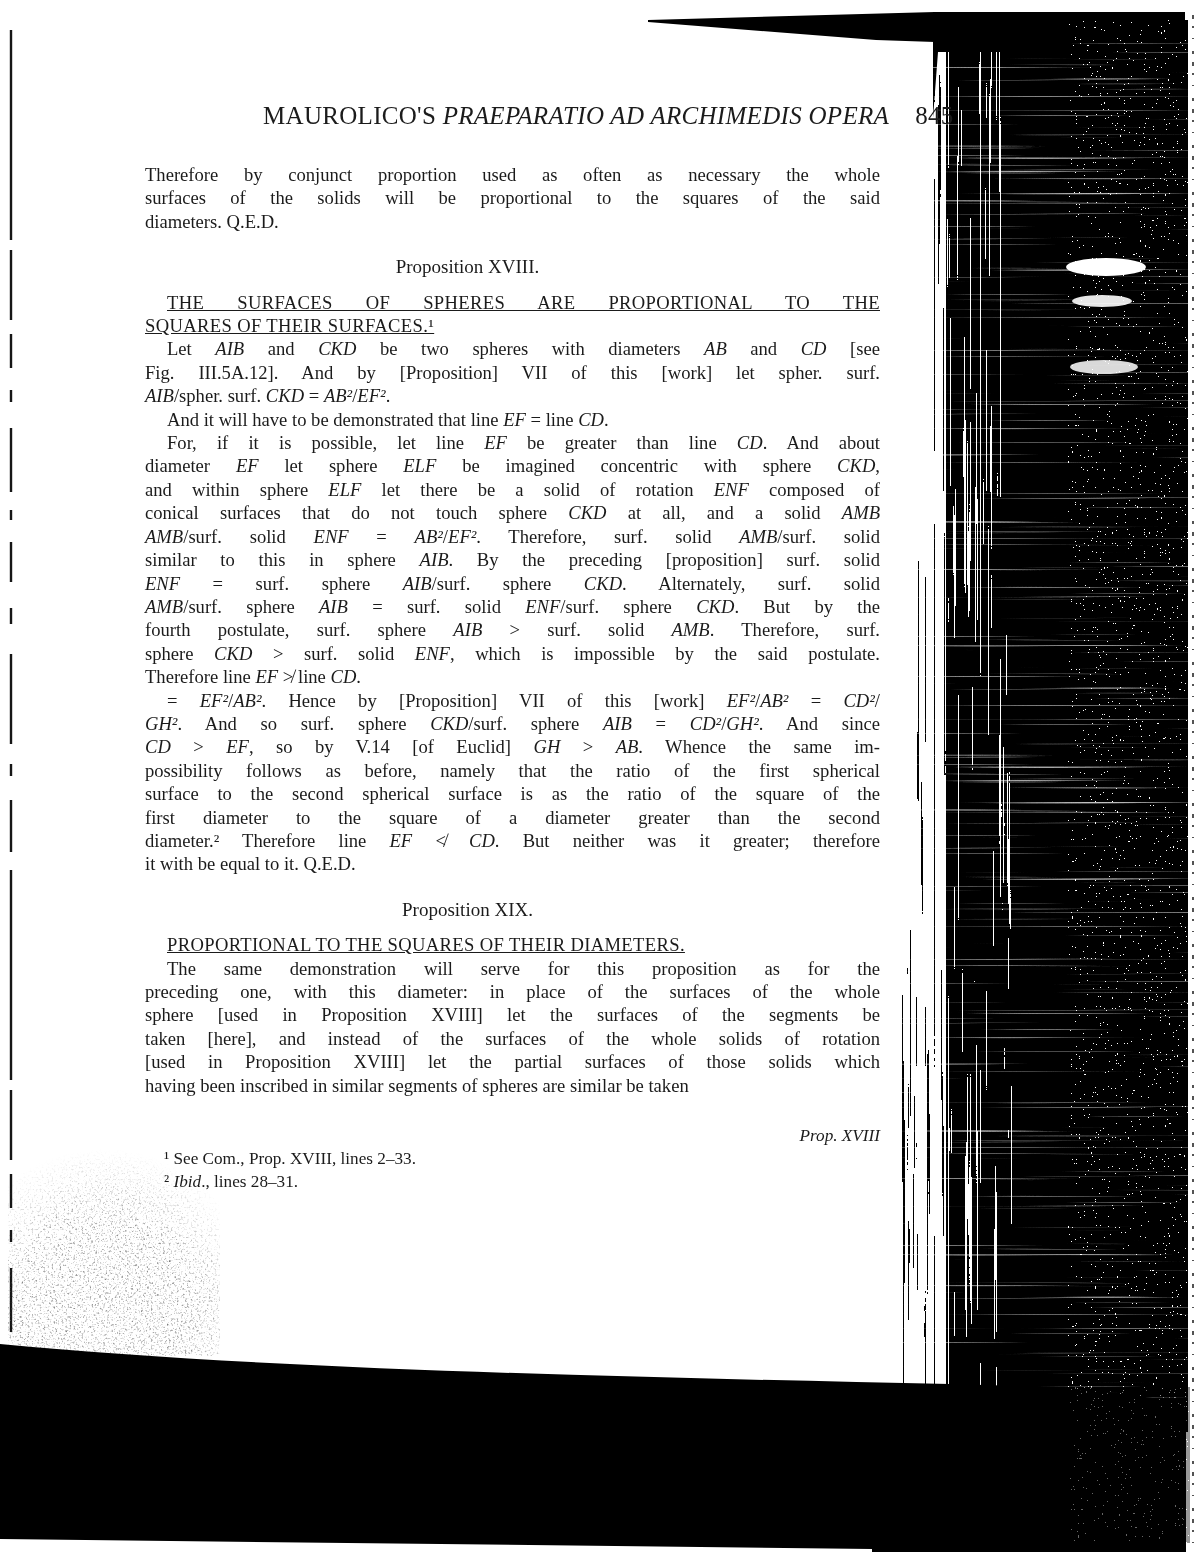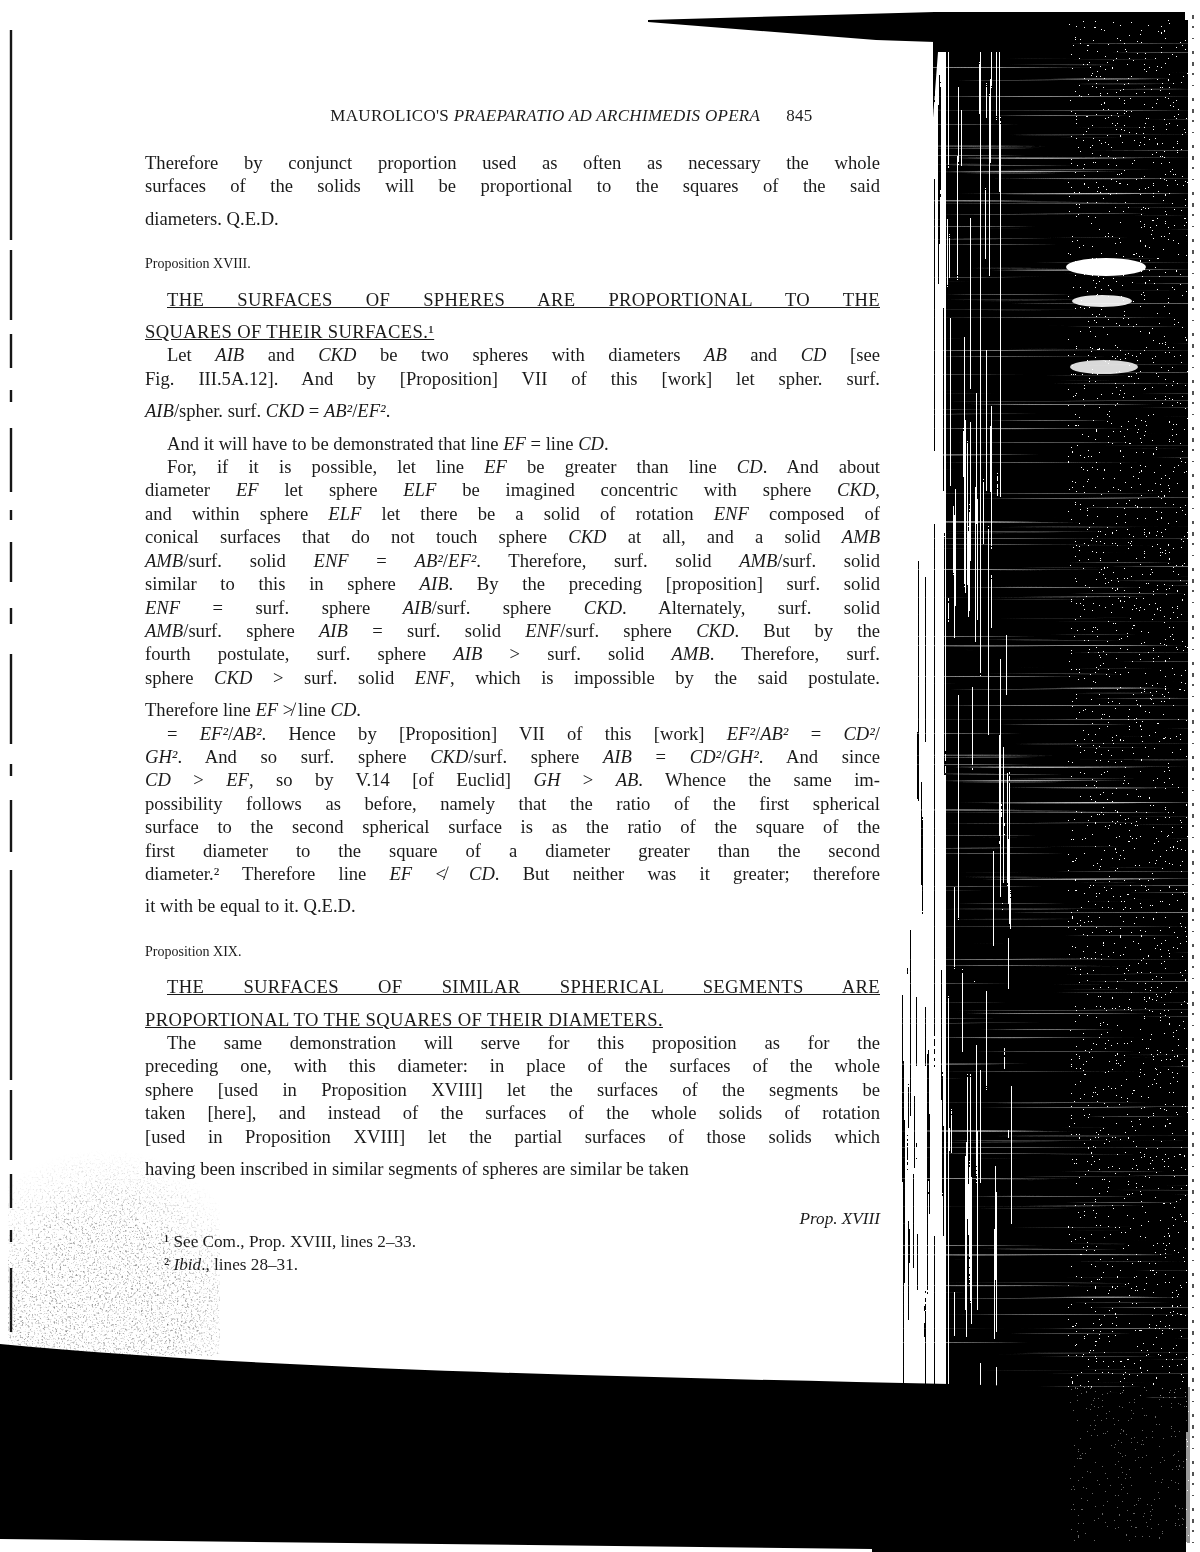--- a/index.html
+++ b/index.html
@@ -5,34 +5,34 @@
   html,body{margin:0;padding:0;}
   body{
     width:1200px;height:1552px;position:relative;overflow:hidden;
     background:#ffffff;color:#1b1b1b;
     font-family:"Liberation Serif","DejaVu Serif",serif;
   }
   .page{position:absolute;inset:0;}
   svg.artifacts{position:absolute;top:0;left:0;z-index:0;}
   .text-col{position:absolute;left:145px;top:104px;width:735px;z-index:2;}
   .header{
-    font-size:17px;line-height:23px;text-align:center;
-    padding-left:118px;margin-bottom:24px;letter-spacing:.3px;white-space:nowrap;
+    font-size:25px;line-height:23px;text-align:center;
+    padding-left:118px;margin-bottom:36px;letter-spacing:.3px;white-space:nowrap;
   }
   .header .pgnum{margin-left:26px;}
   .block{margin:0;}
   .line{
     font-size:18.6px;line-height:23.4px;
     text-align:justify;text-align-last:justify;
   }
-  .line.last{text-align-last:left;margin-top:9px;}
+  .line.last{text-align-last:left;}
   .block.indent .line:first-child{text-indent:22px;}
   .block.caps .line{letter-spacing:.35px;text-decoration:underline;}
   .block.center{
-    font-size:14px;line-height:23.4px;text-align:left;
+    font-size:19px;line-height:23.4px;text-align:center;
     margin:22px 90px 12px 0;
   }
   #footnotes{margin-top:27px;font-size:17.2px;line-height:23px;}
   #footnotes .fn-label{font-style:italic;text-align:right;}
   #footnotes .fn{text-indent:19px;}
 </style>
 </head>
 <body>
 
 <div class="page">
@@ -156,21 +156,20 @@
           <div class="line"><i>GH²</i>. And so surf. sphere <i>CKD</i>/surf. sphere <i>AIB</i> = <i>CD²</i>/<i>GH²</i>. And since</div>
           <div class="line"><i>CD</i> &gt; <i>EF</i>, so by V.14 [of Euclid] <i>GH</i> &gt; <i>AB</i>. Whence the same im-</div>
           <div class="line">possibility follows as before, namely that the ratio of the first spherical</div>
           <div class="line">surface to the second spherical surface is as the ratio of the square of the</div>
           <div class="line">first diameter to the square of a diameter greater than the second</div>
           <div class="line">diameter.² Therefore line <i>EF</i> ≮ <i>CD</i>. But neither was it greater; therefore</div>
           <div class="line last">it with be equal to it. Q.E.D.</div>
         </div>
         <div class="block center">Proposition XIX.</div>
         <div class="block caps indent">
-          <div class="line">THE SURFACES OF SIMILAR SPHERICAL SEGMENTS ARE</div>
           <div class="line last">PROPORTIONAL TO THE SQUARES OF THEIR DIAMETERS.</div>
         </div>
         <div class="block body indent">
           <div class="line">The same demonstration will serve for this proposition as for the</div>
           <div class="line">preceding one, with this diameter: in place of the surfaces of the whole</div>
           <div class="line">sphere [used in Proposition XVIII] let the surfaces of the segments be</div>
           <div class="line">taken [here], and instead of the surfaces of the whole solids of rotation</div>
           <div class="line">[used in Proposition XVIII] let the partial surfaces of those solids which</div>
           <div class="line last">having been inscribed in similar segments of spheres are similar be taken</div>
         </div>

